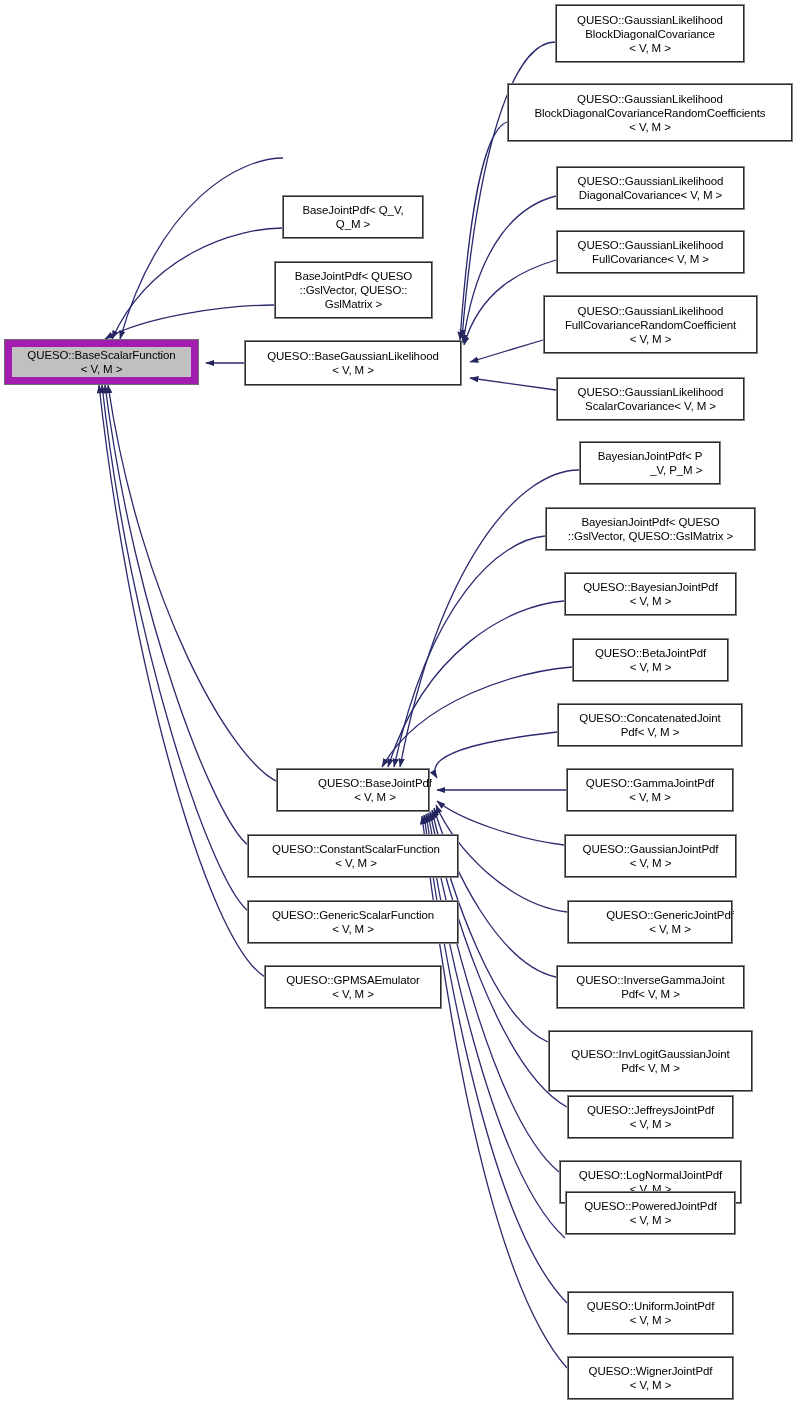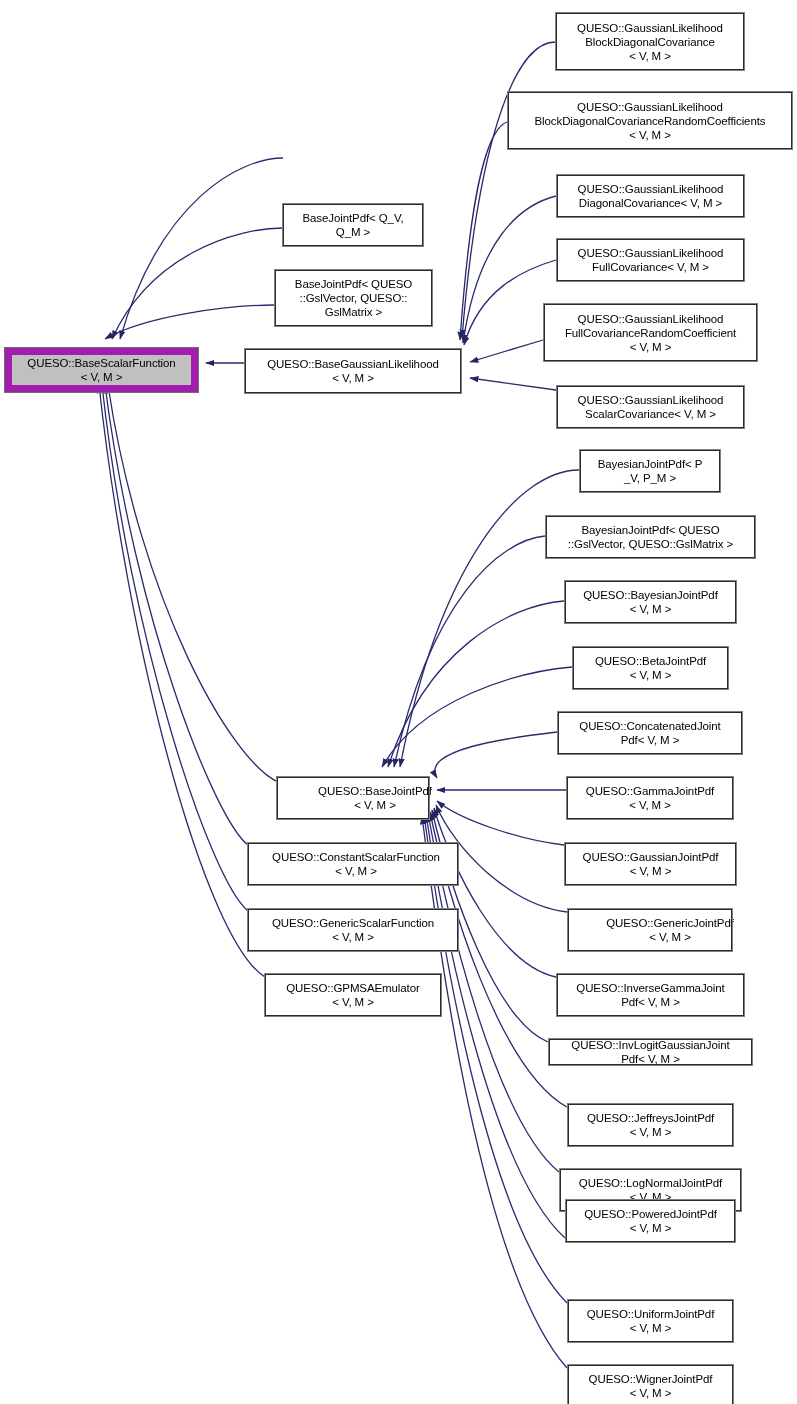--- a/index.html
+++ b/index.html
@@ -36,21 +36,20 @@
     display: flex;
     align-items: center;
     justify-content: center;
     text-align: center;
     font-size: 11.5px;
     line-height: 14px;
     color: #000000;
     letter-spacing: -0.1px;
     white-space: pre-line;
     z-index: 2;
-    margin-top: 8px;
   }
   .node.root {
     background: #c0c0c0;
     border: 7px solid #a21caf;
     outline: 1px solid #6e6e6e;
   }
 </style>
 </head>
 <body>
 
@@ -118,39 +117,39 @@
     <div class="node" style="left: 557px; top: 378px; width: 187px; height: 42px;">QUESO::GaussianLikelihood
 ScalarCovariance&lt; V, M &gt;</div>
     <div class="node" style="left: 277px; top: 769px; width: 152px; height: 42px; padding-left: 44px;">QUESO::BaseJointPdf
 &lt; V, M &gt;</div>
     <div class="node" style="left: 248px; top: 835px; width: 210px; height: 42px; padding-left: 6px;">QUESO::ConstantScalarFunction
 &lt; V, M &gt;</div>
     <div class="node" style="left: 248px; top: 901px; width: 210px; height: 42px;">QUESO::GenericScalarFunction
 &lt; V, M &gt;</div>
     <div class="node" style="left: 265px; top: 966px; width: 176px; height: 42px;">QUESO::GPMSAEmulator
 &lt; V, M &gt;</div>
-    <div class="node" style="left: 580px; top: 442px; width: 140px; height: 42px;">BayesianJointPdf&lt; P
+    <div class="node" style="left: 580px; top: 442px; width: 140px; height: 42px; text-align: right;">BayesianJointPdf&lt; P
 _V, P_M &gt;</div>
     <div class="node" style="left: 546px; top: 508px; width: 209px; height: 42px;">BayesianJointPdf&lt; QUESO
 ::GslVector, QUESO::GslMatrix &gt;</div>
     <div class="node" style="left: 565px; top: 573px; width: 171px; height: 42px;">QUESO::BayesianJointPdf
 &lt; V, M &gt;</div>
     <div class="node" style="left: 573px; top: 639px; width: 155px; height: 42px;">QUESO::BetaJointPdf
 &lt; V, M &gt;</div>
     <div class="node" style="left: 558px; top: 704px; width: 184px; height: 42px;">QUESO::ConcatenatedJoint
 Pdf&lt; V, M &gt;</div>
     <div class="node" style="left: 567px; top: 769px; width: 166px; height: 42px;">QUESO::GammaJointPdf
 &lt; V, M &gt;</div>
     <div class="node" style="left: 565px; top: 835px; width: 171px; height: 42px;">QUESO::GaussianJointPdf
 &lt; V, M &gt;</div>
     <div class="node" style="left: 568px; top: 901px; width: 164px; height: 42px; padding-left: 40px;">QUESO::GenericJointPdf
 &lt; V, M &gt;</div>
     <div class="node" style="left: 557px; top: 966px; width: 187px; height: 42px;">QUESO::InverseGammaJoint
 Pdf&lt; V, M &gt;</div>
-    <div class="node" style="left: 549px; top: 1031px; width: 203px; height: 26px;">QUESO::InvLogitGaussianJoint
+    <div class="node" style="left: 549px; top: 1031px; width: 203px; height: 60px;">QUESO::InvLogitGaussianJoint
 Pdf&lt; V, M &gt;</div>
     <div class="node" style="left: 568px; top: 1096px; width: 165px; height: 42px;">QUESO::JeffreysJointPdf
 &lt; V, M &gt;</div>
     <div class="node" style="left: 560px; top: 1161px; width: 181px; height: 42px;">QUESO::LogNormalJointPdf
 &lt; V, M &gt;</div>
     <div class="node" style="left: 566px; top: 1192px; width: 169px; height: 42px;">QUESO::PoweredJointPdf
 &lt; V, M &gt;</div>
     <div class="node" style="left: 568px; top: 1292px; width: 165px; height: 42px;">QUESO::UniformJointPdf
 &lt; V, M &gt;</div>
     <div class="node" style="left: 568px; top: 1357px; width: 165px; height: 42px;">QUESO::WignerJointPdf

